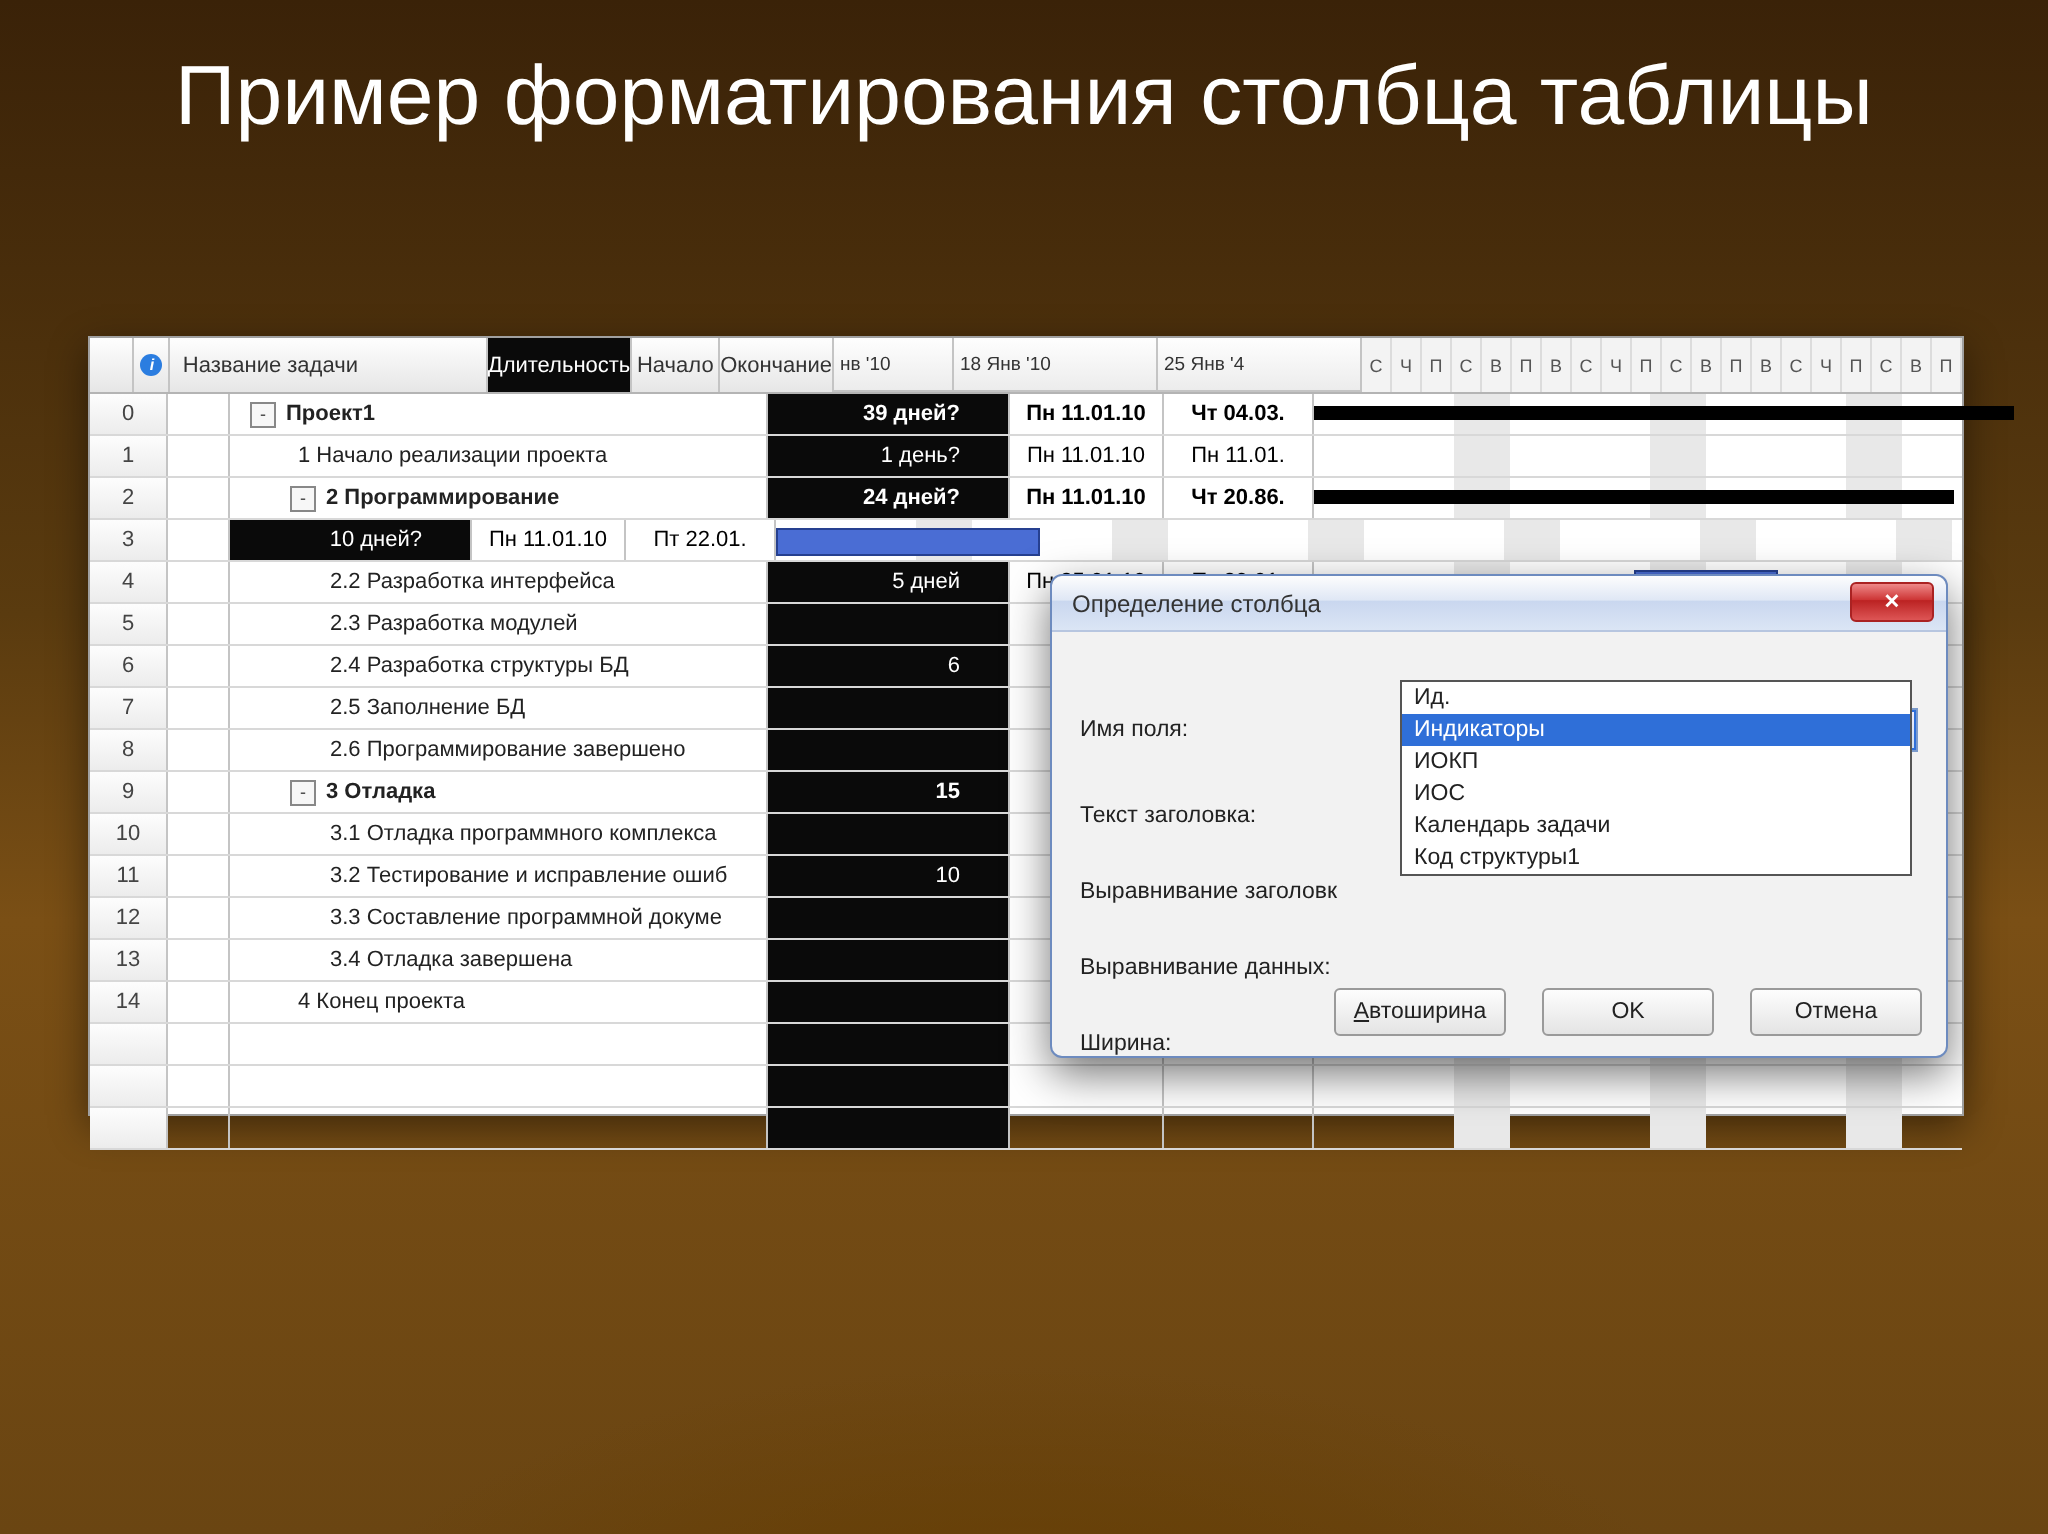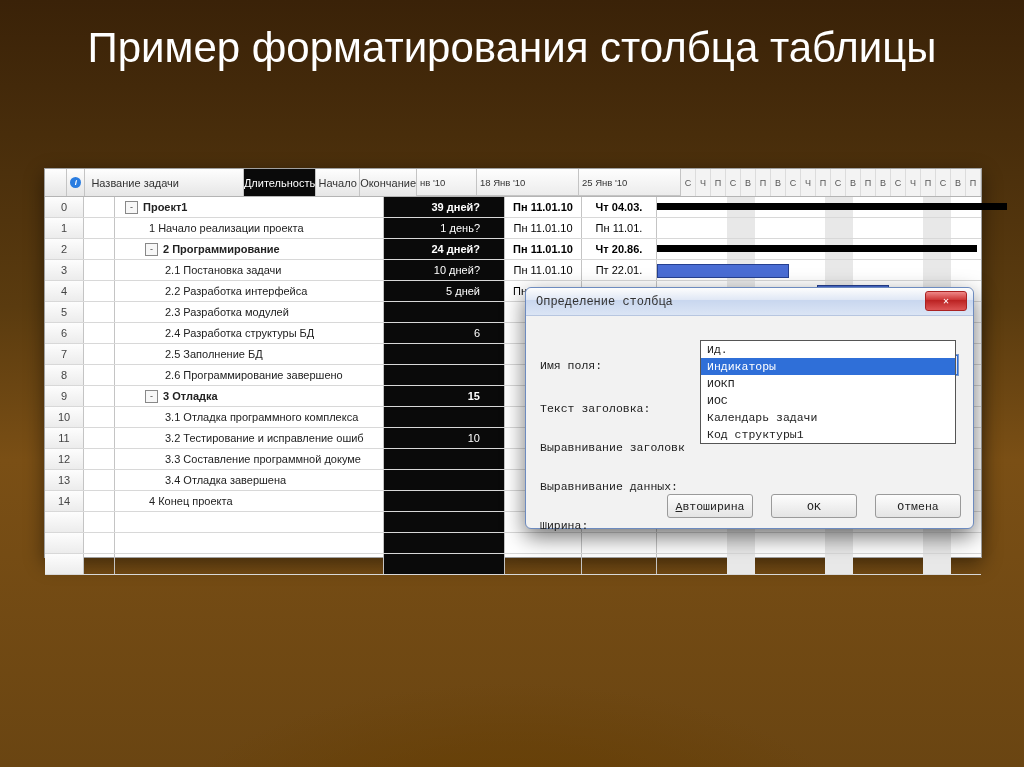--- a/index.html
+++ b/index.html
@@ -45,21 +45,21 @@
   .bar{position:absolute;top:4px;height:12px;}
   .bar.summary{background:#000;height:7px;top:6px;}
   .bar.summary::before,.bar.summary::after{content:"";position:absolute;top:0;width:0;height:0;border-top:7px solid #000;}
   .bar.summary::before{left:0;border-right:5px solid transparent;}
   .bar.summary::after{right:0;border-left:5px solid transparent;}
   .bar.task{background:#4a6dd4;border:1px solid #264090;}
   .ganttgrid{position:absolute;left:0;top:0;right:0;bottom:0;background:
      repeating-linear-gradient(90deg,transparent 0,transparent 70px,#e8e8e8 70px,#e8e8e8 98px);
   }
   
-  .dialog{position:absolute;left:480px;top:118px;width:447px;height:240px;background:#f2f2f2;border:1px solid #6d8bbf;border-radius:6px;box-shadow:0 8px 22px rgba(0,0,0,.55);font-family:Liberation Mono, monospace;}
+  .dialog{position:absolute;left:480px;top:118px;width:447px;height:240px;background:#f2f2f2;border:1px solid #6d8bbf;border-radius:6px;box-shadow:0 8px 22px rgba(0,0,0,.55);}
   .dlg-title{height:27px;background:linear-gradient(#fdfdfd,#dfe7f5 45%,#c9d7ef 46%,#dbe5f5);border-radius:6px 6px 0 0;border-bottom:1px solid #b7c6e0;display:flex;align-items:center;padding-left:10px;font-size:12px;color:#333;position:relative;}
   .dlg-close{position:absolute;right:6px;top:3px;width:40px;height:18px;border-radius:3px;background:linear-gradient(#e88,#c33 45%,#b22 46%,#d55);border:1px solid #a22;display:flex;align-items:center;justify-content:center;color:#fff;font-size:10px;font-weight:bold;}
   .dlg-body{padding:12px 14px 8px 14px;font-size:11.5px;color:#222;}
   .fld{display:flex;align-items:center;margin-bottom:11px;margin-top:26px;}
   .fld .lbl{width:160px;}
   .combo{flex:1;height:20px;background:#fff;border:1px solid #7a9acc;position:relative;display:flex;align-items:center;padding-left:4px;font-size:11px;}
   .combo.sel{background:#2f6fd8;color:#fff;}
   .combo .arrow{position:absolute;right:1px;top:1px;bottom:1px;width:16px;background:linear-gradient(#eef,#cde);border-left:1px solid #a9b8d0;display:flex;align-items:center;justify-content:center;color:#345;}
   .dropdown{position:absolute;left:174px;top:52px;width:254px;background:#fff;border:1px solid #555;font-size:11.5px;z-index:5;}
   .dropdown .opt{padding:2px 6px;}
@@ -83,21 +83,21 @@
           <span class="info-ico">i</span>
         </div>
     <div class="hdrcell cw-name">Название задачи</div>
     <div class="hdrcell sel cw-dur">Длительность</div>
     <div class="hdrcell cw-start">Начало</div>
     <div class="hdrcell cw-fin">Окончание</div>
     <div class="tlhdr">
       <div class="tlhdr-top" id="tl-top">
             <div style="width: 56px;">нв '10</div>
             <div style="width: 98px;">18 Янв '10</div>
-            <div style="width: 98px;">25 Янв '10</div>
+            <div style="width: 98px;">25 Янв '4</div>
           </div>
       <div class="tlhdr-bot" id="tl-bot">
             <div>С</div>
             <div>Ч</div>
             <div>П</div>
             <div>С</div>
             <div>В</div>
             <div>П</div>
             <div>В</div>
             <div>С</div>
@@ -160,24 +160,20 @@
           <div class="c-start bold">Пн 11.01.10</div>
           <div class="c-fin bold">Чт 20.86.</div>
           <div class="c-gantt">
             <div class="ganttgrid"></div>
             <div class="bar summary" style="left: 0px; width: 320px;"></div>
           </div>
         </div>
         <div class="row">
           <div class="c-id">3</div>
           <div class="c-ico"></div>
-          <div class="c-name">
-            <span class="indent" style="width: 50px;"></span>
-            <span>2.1 Постановка задачи</span>
-          </div>
           <div class="c-dur">10 дней?</div>
           <div class="c-start">Пн 11.01.10</div>
           <div class="c-fin">Пт 22.01.</div>
           <div class="c-gantt">
             <div class="ganttgrid"></div>
             <div class="bar task" style="left: 0px; width: 130px;"></div>
           </div>
         </div>
         <div class="row">
           <div class="c-id">4</div>

